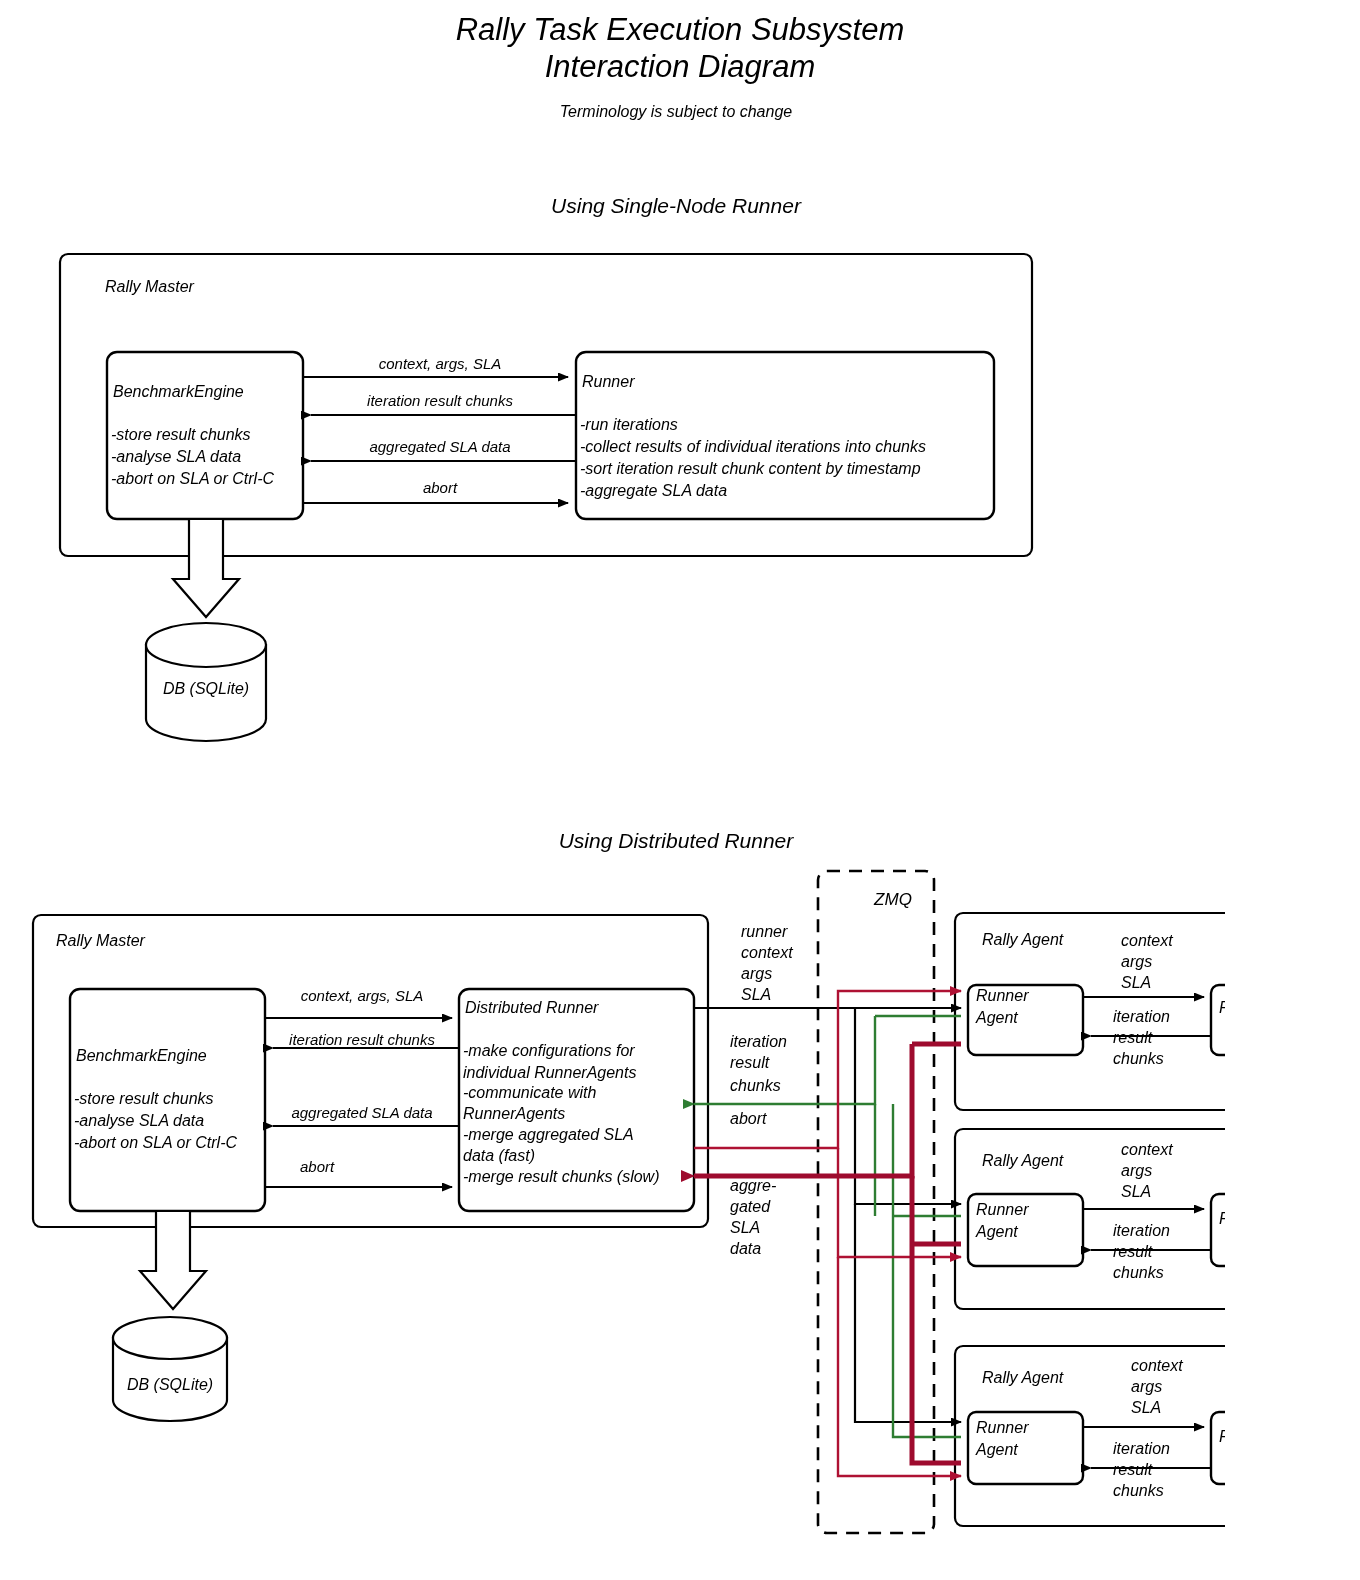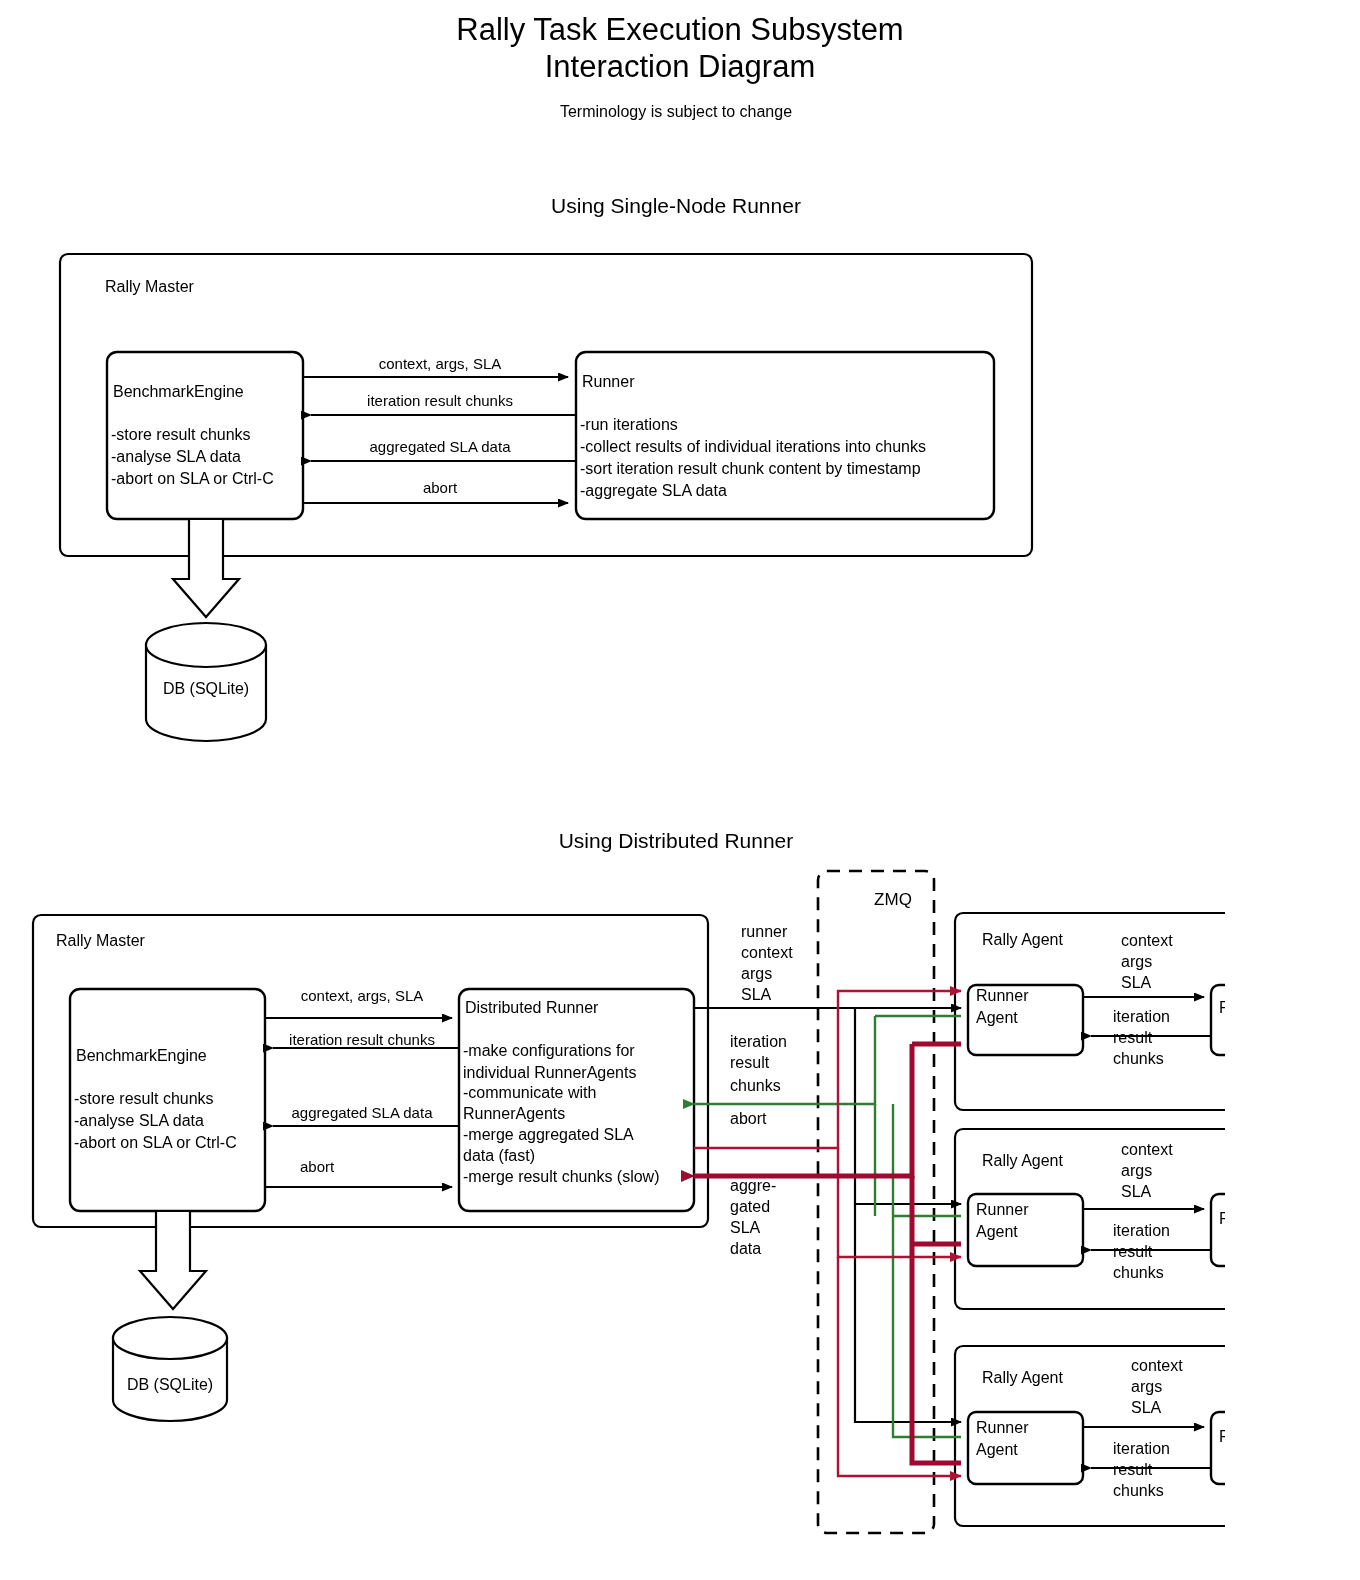--- a/index.html
+++ b/index.html
@@ -1,17 +1,17 @@
 <!DOCTYPE html>
 <html><head>
 <meta charset="utf-8">
 <style>
   html,body{margin:0;padding:0;background:#ffffff;}
   body{width:1360px;height:1580px;font-family:"Liberation Sans",sans-serif;color:#000;}
-  #stage{position:relative;width:1225px;height:1580px;overflow:hidden;}
+  #stage{position:relative;width:1225px;height:1580px;overflow:hidden;font-style:italic;}
   svg{display:block;}
   .t{font-family:"Liberation Sans",sans-serif;fill:#000;}
   .title{font-size:31px;}
   .subtitle{font-size:16px;}
   .section{font-size:21px;}
   .boxlbl{font-size:16px;}
   .edgelbl{font-size:15px;}
   .smalllbl{font-size:16px;}
   .zmqlbl{font-size:17px;}
   .shape{fill:#ffffff;stroke:#000000;stroke-width:2.2;}

